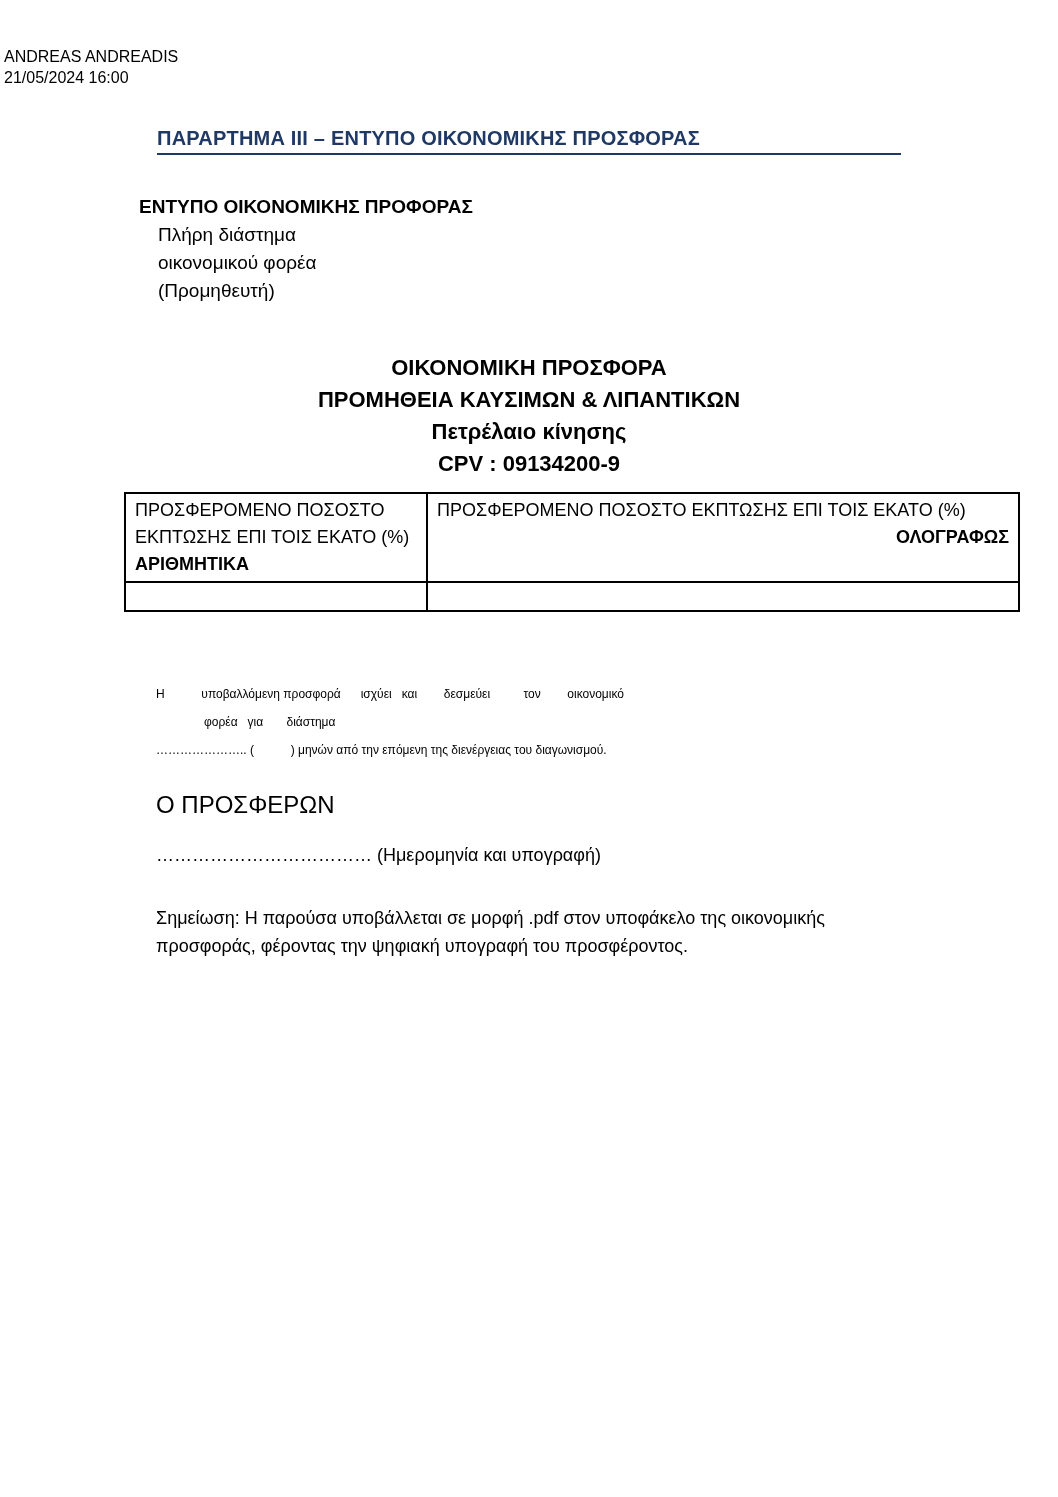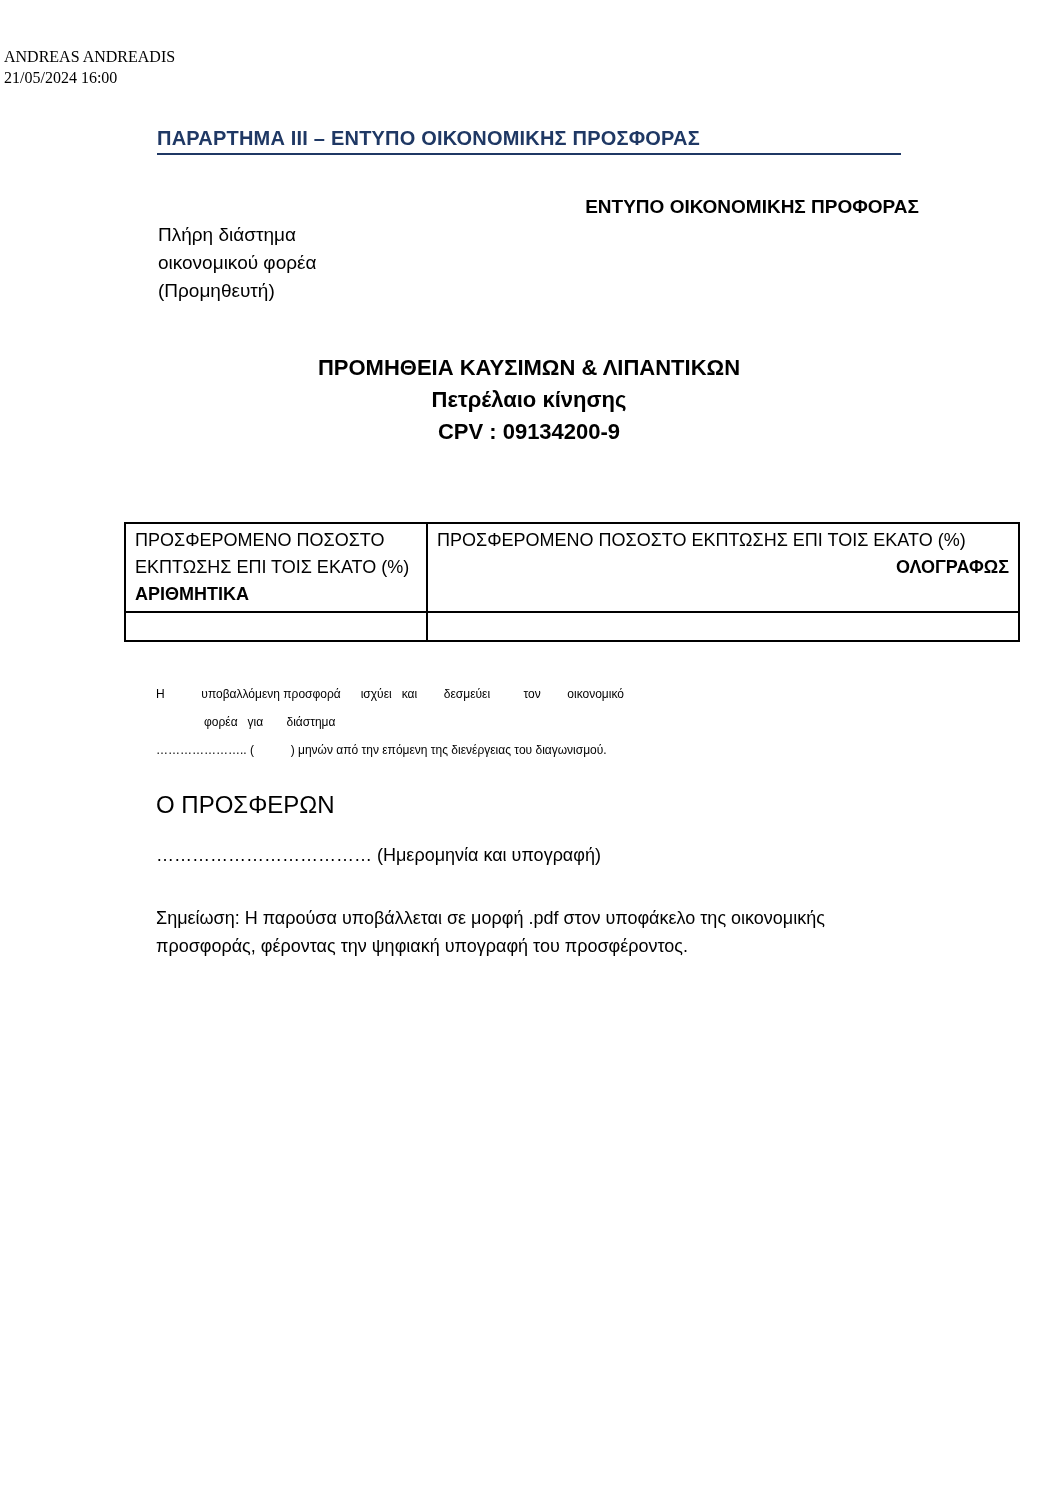--- a/index.html
+++ b/index.html
@@ -6,46 +6,46 @@
   .page{
     position:relative;
     width:1058px;height:1497px;
     background:#fff;
     font-family:"Liberation Sans",sans-serif;
     color:#000;
     overflow:hidden;
   }
   .stamp{
     position:absolute;left:4px;top:46px;
-    font-family:Liberation Serif, serif;
+    font-family:Liberation Sans, sans-serif;
     font-size:16px;line-height:21px;color:#000;
   }
   .annex-heading{
     position:absolute;left:157px;top:127px;width:744px;
     border-bottom:2px solid var(--heading-blue,#1f3864);
     padding-bottom:3px;
     font-size:20px;font-weight:bold;
     color:var(--heading-blue,#1f3864);
     letter-spacing:.2px;
   }
   .form-heading{
     position:absolute;left:139px;top:196px;width:780px;
-    text-align:right;font-weight:bold;font-size:19px;
+    text-align:left;font-weight:bold;font-size:19px;
   }
   .supplier-info{
     position:absolute;left:158px;top:221px;
     font-size:19px;line-height:28px;
   }
   .offer-title{
     position:absolute;left:139px;top:352px;width:780px;
     text-align:center;font-weight:bold;
     font-size:22px;line-height:32px;
   }
   table.discount{
-    position:absolute;left:124px;top:522px;width:896px;
+    position:absolute;left:124px;top:492px;width:896px;
     border-collapse:collapse;table-layout:fixed;
     font-size:18px;line-height:27px;
   }
   table.discount td{
     border:2px solid var(--table-border,#000);
     vertical-align:top;padding:3px 9px;
   }
   table.discount col.c1{width:302px;}
   table.discount tr.hdr{height:82px;}
   table.discount tr.val{height:29px;}
@@ -80,20 +80,21 @@
 
   <div class="form-heading">ΕΝΤΥΠΟ ΟΙΚΟΝΟΜΙΚΗΣ ΠΡΟΦΟΡΑΣ</div>
 
   <div class="supplier-info">
     <div>Πλήρη διάστημα</div>
     <div>οικονομικού φορέα</div>
     <div>(Προμηθευτή)</div>
   </div>
 
   <div class="offer-title">
+    <div>ΟΙΚΟΝΟΜΙΚΗ ΠΡΟΣΦΟΡΑ</div>
     <div>ΠΡΟΜΗΘΕΙΑ ΚΑΥΣΙΜΩΝ &amp; ΛΙΠΑΝΤΙΚΩΝ</div>
     <div>Πετρέλαιο κίνησης</div>
     <div>CPV : 09134200-9</div>
   </div>
 
   <table class="discount">
     <colgroup>
         <col class="c1">
         <col class="c2">
       </colgroup>

